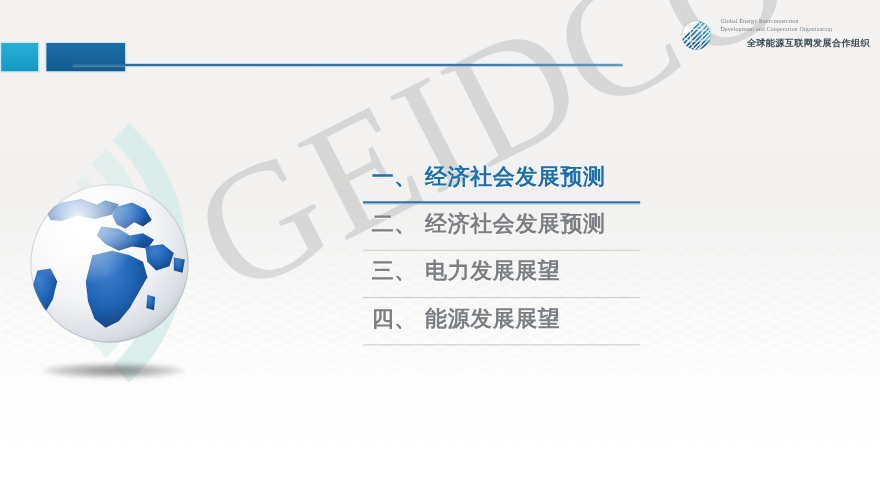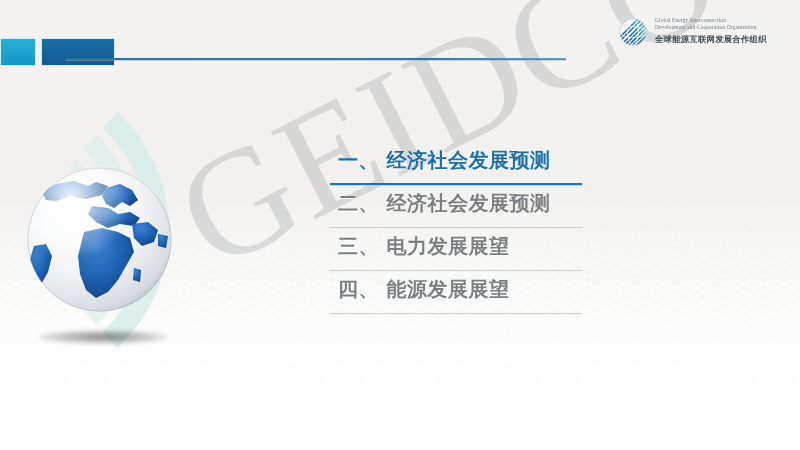--- a/index.html
+++ b/index.html
@@ -88,21 +88,21 @@
   .logo-text { margin-left:7px; padding-top:1px; }
   .logo-en {
     font-family:"Liberation Serif", serif;
     font-size:5.4px; line-height:7.4px;
     color:#6b7a86; letter-spacing:.15px; white-space:nowrap;
   }
   .logo-cn {
     margin-top:2px;
     font-family:Liberation Serif, serif;
     font-size:8.3px; font-weight:bold; color:#3b4a55;
-    letter-spacing:.3px; white-space:nowrap;
+    letter-spacing:.3px; white-space:nowrap;margin-left:24px;
   }
 
   
   .toc { position:absolute; left:330px; top:142px; width:252px; }
   .toc-item { position:relative; height:43px; }
   .toc-label {
     position:absolute; left:8px; top:5px;
     font-family:"DejaVu Sans", sans-serif;
     font-size:20px; font-weight:bold;
     color:#7b7f83;

